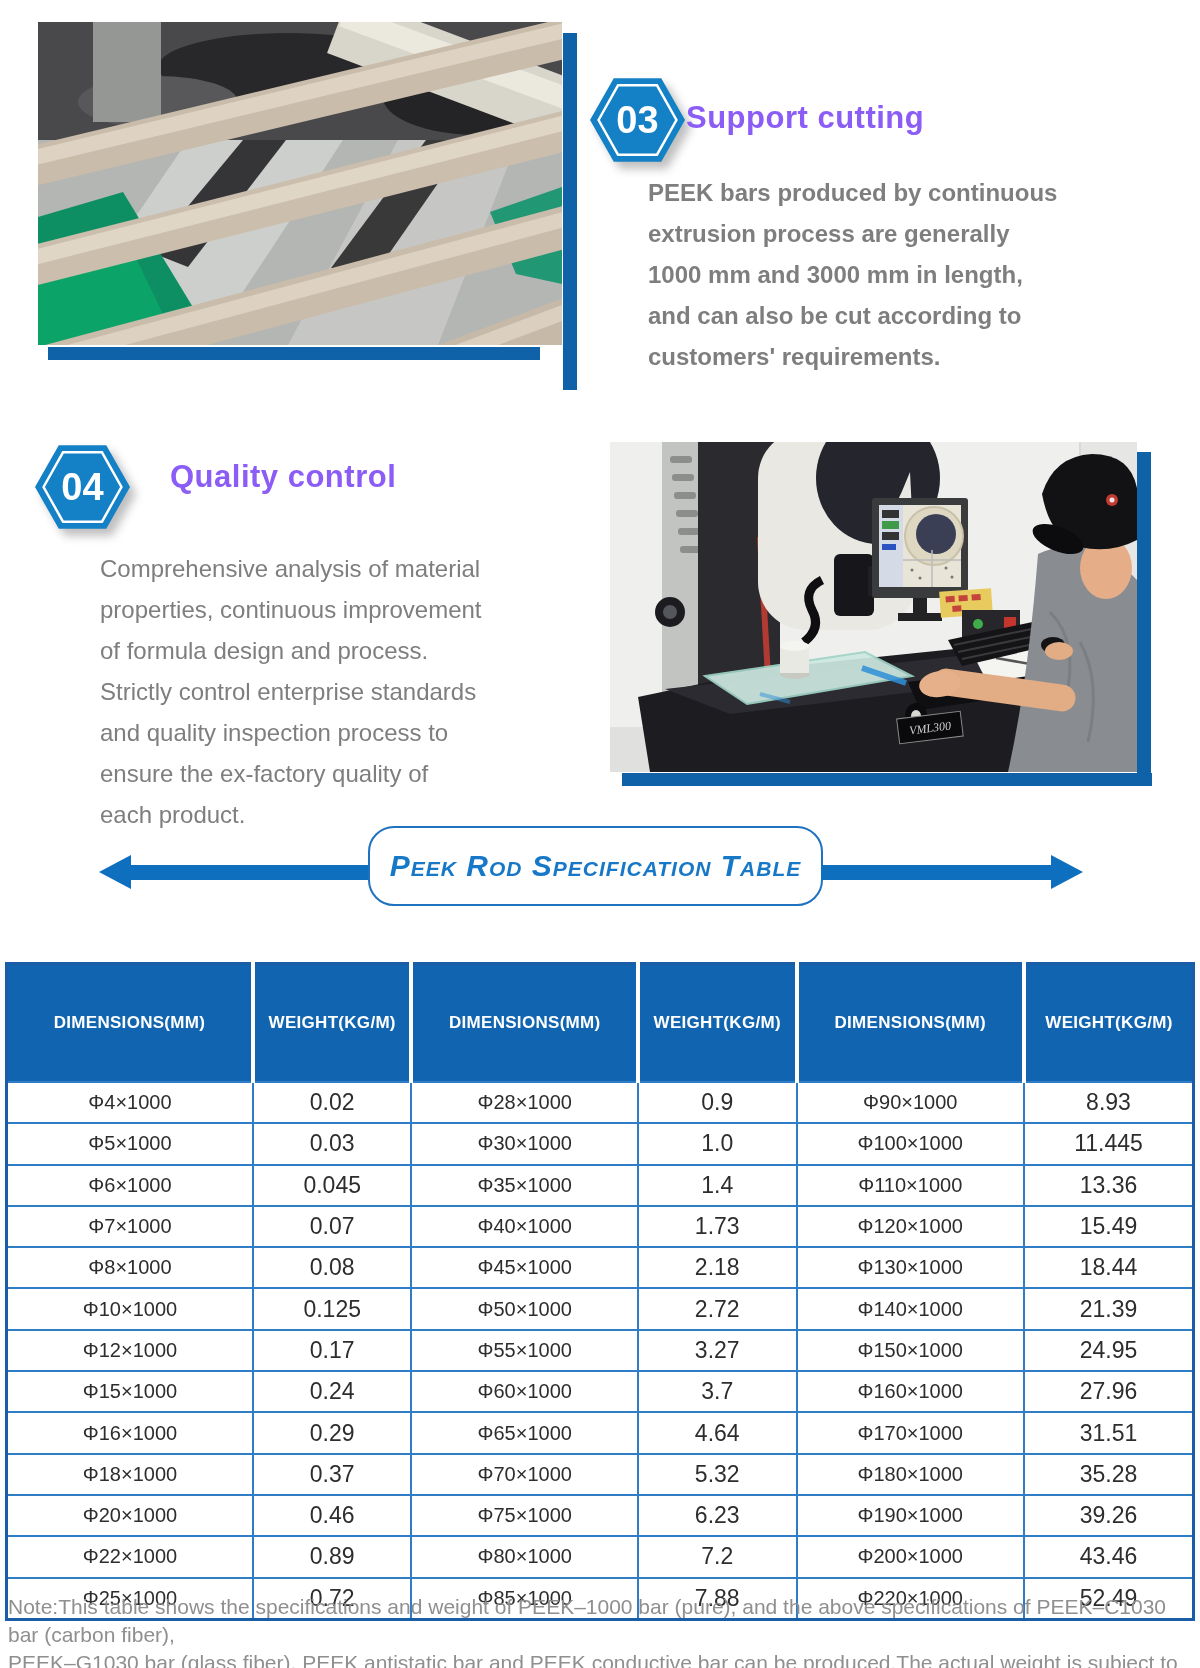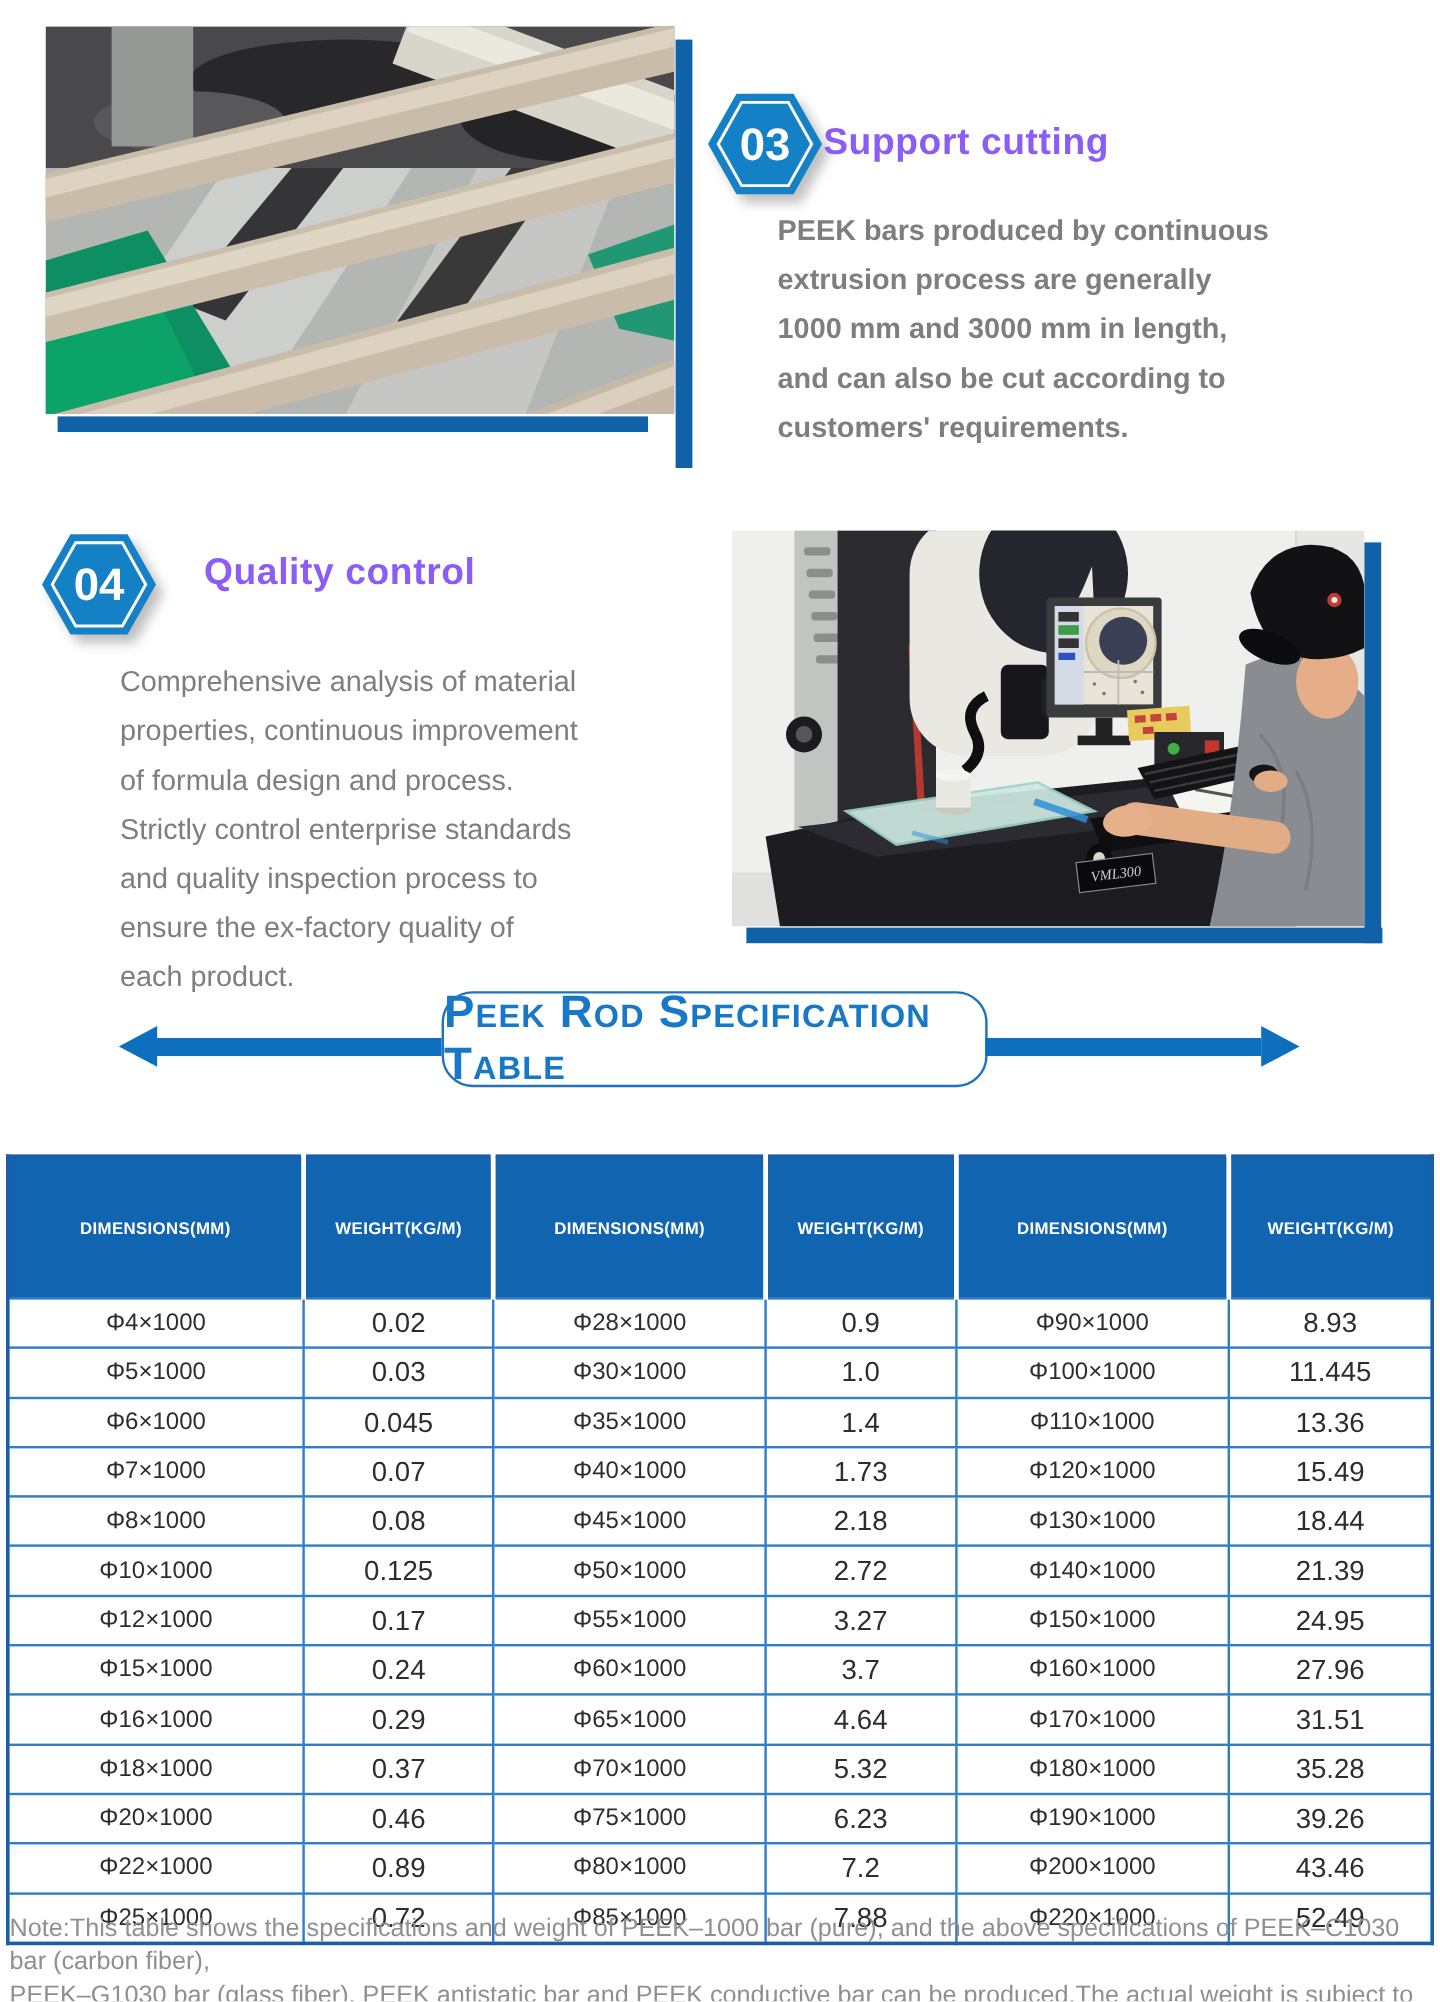--- a/index.html
+++ b/index.html
@@ -14,32 +14,32 @@
   
   .badge{filter:drop-shadow(6px 7px 5px rgba(110,110,110,.45));}
   .badge text{font-family:"Liberation Sans",sans-serif;font-weight:bold;font-size:40px;fill:#fff;}
 
   .sec-title{font-size:31px;font-weight:bold;color:#8b5cf6;letter-spacing:.5px;}
   .sec-body{font-size:24px;color:#7e7e7e;line-height:41px;white-space:pre-line;}
 
   
   .banner-box{left:368px;top:826px;width:451px;height:76px;border:2px solid #1e72c0;
               border-radius:26px;display:flex;align-items:center;justify-content:center;background:#fff;}
-  .banner-text{font-variant:small-caps;font-weight:700;font-size:38px;
+  .banner-text{font-style:italic;font-variant:small-caps;font-weight:700;font-size:30px;
                color:#1878c8;letter-spacing:1px;}
   .arrow-bar{position:absolute;height:15px;background:#0e6fbf;}
   .arrow-head{position:absolute;width:0;height:0;border-top:17px solid transparent;
               border-bottom:17px solid transparent;}
   .arrow-head.left{border-right:32px solid #0e6fbf;}
   .arrow-head.right{border-left:32px solid #0e6fbf;}
 
   
   .spec-wrap{left:5px;top:962px;width:1190px;}
   table.spec{width:100%;border-collapse:collapse;table-layout:fixed;border:3px solid #1a5ea8;}
-  table.spec th{background:#1164b0;color:#ffffff;font-size:14px;font-weight:bold;
+  table.spec th{background:#1164b0;color:#ffffff;font-size:17px;font-weight:bold;
                 letter-spacing:.3px;height:116px;padding:0;border:0;border-left:4px solid #ffffff;}
   table.spec th:first-child{border-left:0;}
   table.spec td{border:2px solid #2f7dc6;text-align:center;height:39.3px;padding:0;
                 color:#2d2d2d;background:#fff;}
   table.spec td.d-cell{font-size:20px;}
   table.spec td.w-cell{font-size:23px;}
 
   .note{left:8px;top:1593px;width:1185px;font-size:21px;line-height:28px;color:#8f8f8f;}
 </style>
 </head>

